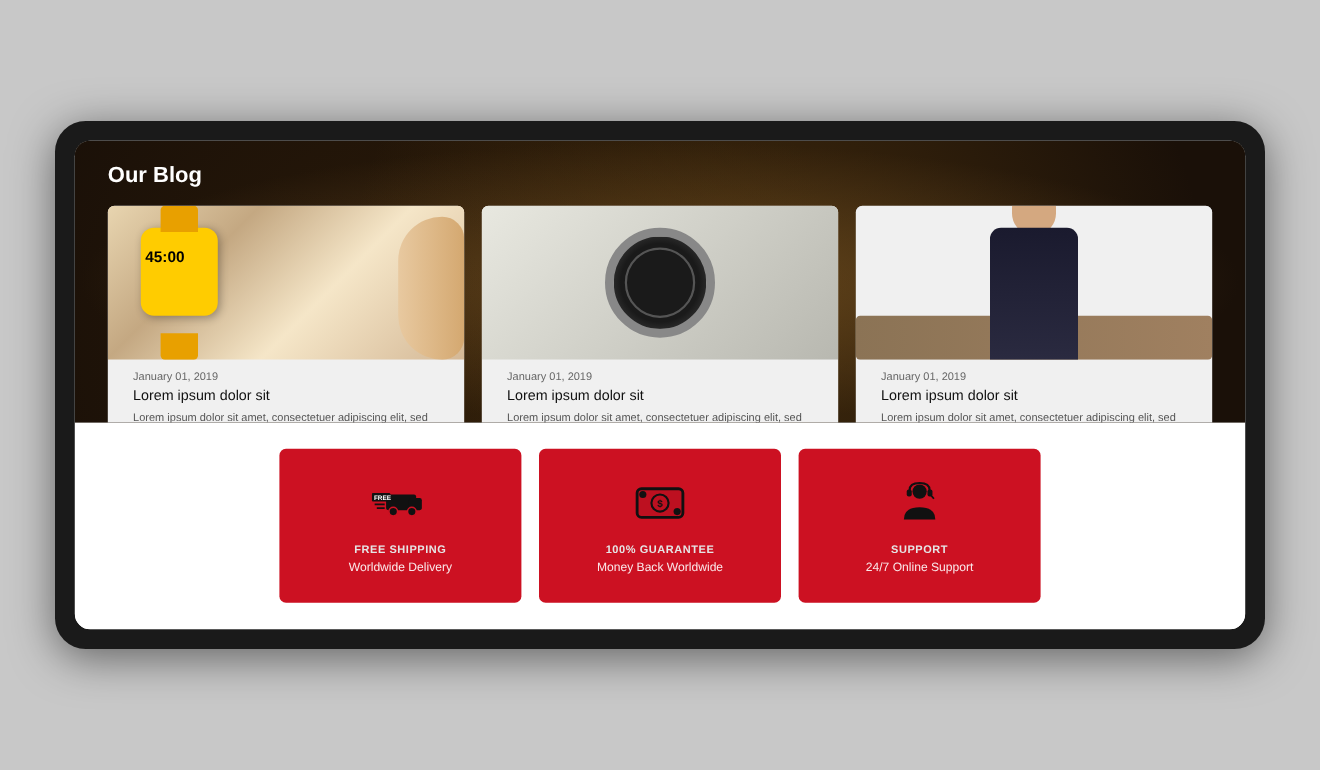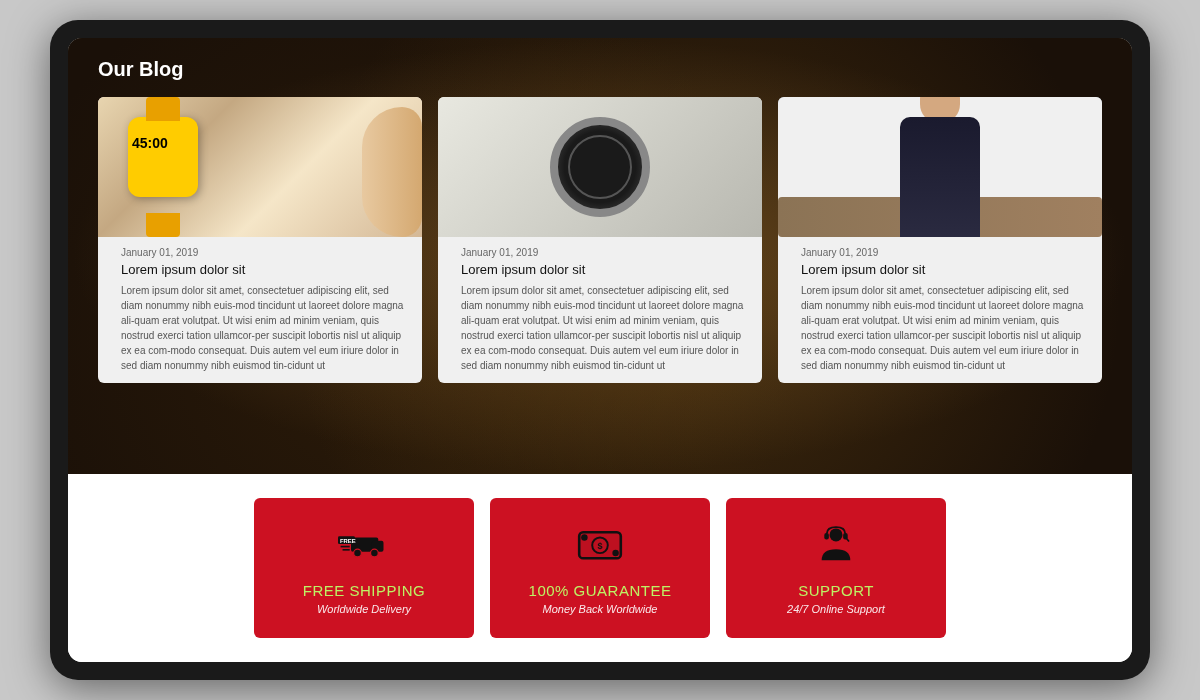--- a/index.html
+++ b/index.html
@@ -9,21 +9,21 @@
       background: #c8c8c8;
       display: flex;
       align-items: center;
       justify-content: center;
       font-family: Arial, sans-serif;
       overflow: hidden;
     }
 
     .tablet-frame {
       width: 1100px;
-      height: 660px;
+      height: 480px;
       background: #1a1a1a;
       border-radius: 28px;
       padding: 18px;
       box-shadow: 0 8px 40px rgba(0,0,0,0.5);
       display: flex;
       flex-direction: column;
       overflow: hidden;
     }
 
     .tablet-screen {
@@ -257,32 +257,31 @@
     }
 
     .feature-icon {
       font-size: 40px;
       color: #111;
       margin-bottom: 10px;
       line-height: 1;
     }
 
     .feature-title {
-      color: #bef264;
-      font-size: 15px;
-      font-weight: normal;
+      color: #e5e5e5;
+      font-size: 10px;
+      font-weight: bold;
       letter-spacing: 0.5px;
       margin-bottom: 4px;
     }
 
     .feature-subtitle {
       color: #fff;
       font-size: 11px;
       opacity: 0.9;
-      font-style: italic;
     }
 
     
     .icon-shipping svg,
     .icon-guarantee svg,
     .icon-support svg,
     .icon-hotline svg {
       width: 52px;
       height: 44px;
       fill: #111;

